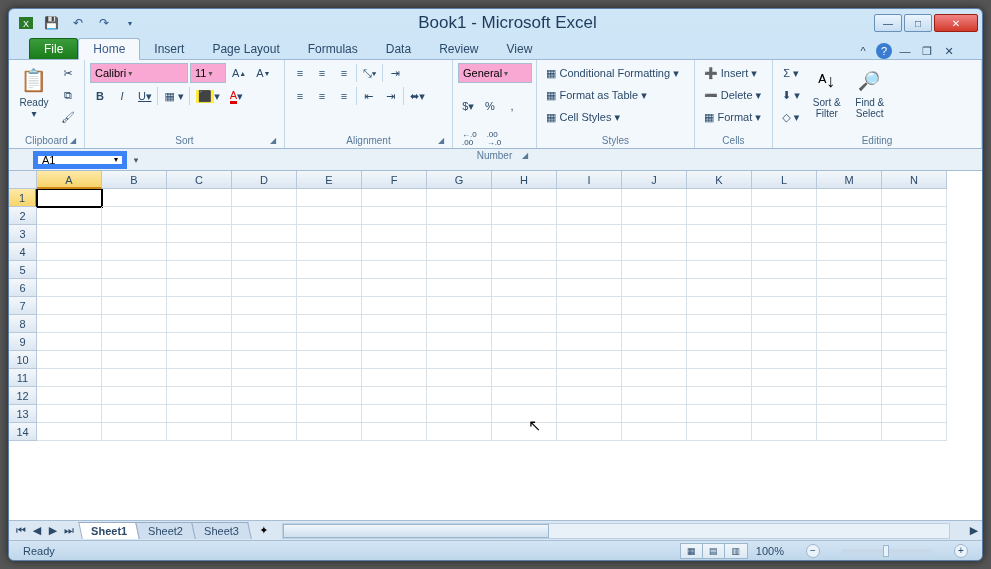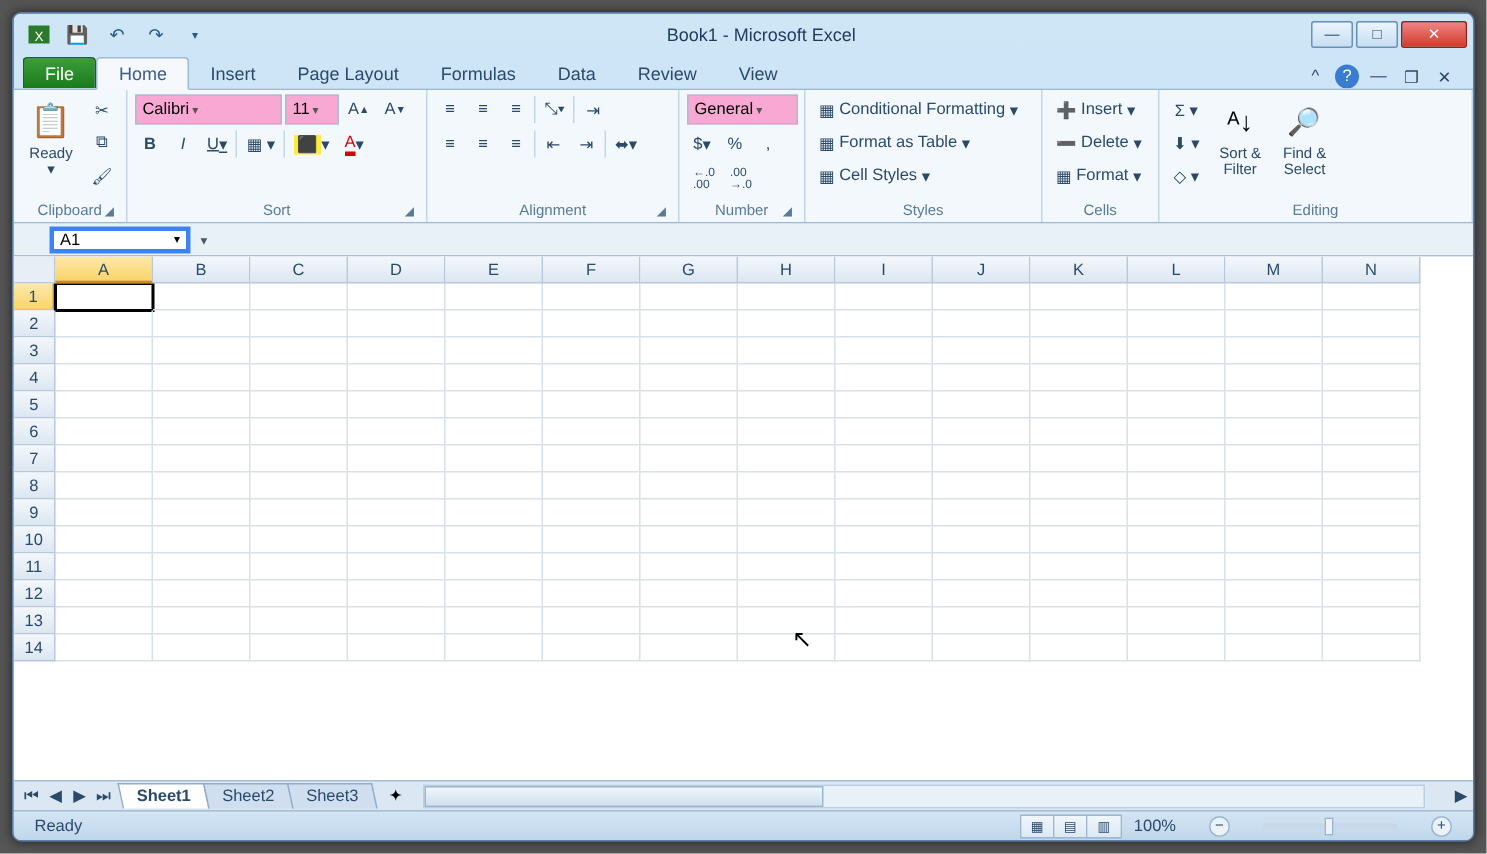--- a/index.html
+++ b/index.html
@@ -3,27 +3,27 @@
 <meta charset="utf-8">
 <style>
 * { margin: 0; padding: 0; box-sizing: border-box; font-family: "Segoe UI", Tahoma, sans-serif; }
 body { background: #555; padding: 8px; width: 991px; height: 569px; }
 .window { width: 975px; height: 553px; background: linear-gradient(#cfe6f7,#bcd8ee); border: 1px solid #5a7ea8; border-radius: 6px; box-shadow: 0 0 8px rgba(0,0,0,.6); display: flex; flex-direction: column; overflow: hidden; }
 
 
 .titlebar { height: 28px; display: flex; align-items: center; padding: 0 4px; }
 .titlebar .qat { display: flex; align-items: center; gap: 4px; padding-left: 2px; }
 .qat-btn { width: 22px; height: 22px; display: flex; align-items: center; justify-content: center; color: #2b5a8a; font-size: 12px; }
-.titlebar .title { flex: 1; text-align: center; font-size: 12px; color: #1e3a5c; }
+.titlebar .title { flex: 1; text-align: center; font-size: 17px; color: #1e3a5c; }
 .winbtns { display: flex; gap: 2px; }
 .winbtn { width: 28px; height: 18px; border: 1px solid #6a8fb8; border-radius: 2px; background: linear-gradient(#eaf4fd,#c8def2); display:flex; align-items:center; justify-content:center; font-size:10px; color:#2b4a6a; }
 .winbtn.close { background: linear-gradient(#f08585,#d23a2a); color:#fff; border-color:#9c1d12; width:44px; }
 
 
-.tabs-row { height: 22px; display:flex; align-items:flex-end; padding: 0 6px; }
+.tabs-row { height: 22px; display:flex; align-items:flex-end; padding: 0 20px; }
 .file-tab { background: linear-gradient(#3a9c3a,#1b7b1b); color:#fff; padding:3px 14px; font-size:12px; border-radius:3px 3px 0 0; border:1px solid #166516; border-bottom:none; }
 .tab { padding:3px 14px; font-size:12px; color:#2b4a6a; cursor:default; }
 .tab.active { background:#f5f9fd; border:1px solid #9db9d4; border-bottom:1px solid #f5f9fd; border-radius:3px 3px 0 0; position:relative; top:1px; color:#3b5b8a; }
 .tabs-row .spacer { flex:1; }
 .hbtns { display:flex; gap:4px; align-items:center; padding-right:4px; }
 .hbtn { width:18px; height:16px; display:flex; align-items:center; justify-content:center; font-size:11px; color:#2b4a6a; }
 .hbtn.help { background:#3a7dd0; color:#fff; border-radius:50%; width:16px; height:16px; }
 
 
 .ribbon { background:#f3f8fc; border-top:1px solid #9db9d4; border-bottom:1px solid #9db9d4; height:90px; display:flex; }
@@ -35,21 +35,21 @@
 .big-btn .icn { width:32px; height:32px; display:flex; align-items:center; justify-content:center; font-size:22px; }
 .big-btn .lbl { font-size:10px; color:#2b4a6a; text-align:center; line-height:11px; }
 .stack { display:flex; flex-direction:column; gap:2px; }
 .hstack { display:flex; align-items:center; gap:2px; }
 .smbtn { height:20px; min-width:20px; padding:0 3px; display:flex; align-items:center; justify-content:center; font-size:11px; color:#2b4a6a; border:1px solid transparent; }
 .combo { height:20px; border:1px solid #a6bdd4; background:#f9a8d4; display:flex; align-items:center; font-size:11px; padding:0 2px 0 4px; }
 .combo .arrow { margin-left:2px; font-size:8px; color:#555; }
 
 
 .formula-bar { height:22px; background:#e8f0f8; border-bottom:1px solid #a6bdd4; display:flex; align-items:center; }
-.name-box { width:94px; height:18px; margin:0 2px 0 24px; border:3px solid #3b82f6; background:#fff; display:flex; align-items:center; font-size:11px; padding:0 4px; }
+.name-box { width:94px; height:18px; margin:0 2px 0 24px; border:5px solid #3b82f6; background:#fff; display:flex; align-items:center; font-size:11px; padding:0 4px; }
 .name-box .arrow { margin-left:auto; font-size:8px; }
 .fx-area { display:flex; align-items:center; flex:1; }
 .fx-btn { width:22px; height:18px; display:flex; align-items:center; justify-content:center; font-size:11px; color:#555; border-left:1px solid #c8d8e8; }
 .fx-lbl { font-style:italic; font-size:11px; color:#555; padding:0 4px; }
 .fx-input { flex:1; height:18px; border:1px solid #a6bdd4; border-right:none; background:#fff; margin-right:14px; }
 .fbar-expand { width:14px; display:flex; align-items:center; justify-content:center; font-size:9px; color:#555; }
 
 
 .grid-area { flex:1; display:flex; flex-direction:column; background:#fff; overflow:hidden; }
 .col-headers { display:flex; height:18px; }
@@ -198,21 +198,21 @@
           <div class="smbtn">⇤</div>
           <div class="smbtn">⇥</div>
           <div style="width:1px;height:18px;background:#c3d6e8;"></div>
           <div class="smbtn">⬌▾</div>
         </div>
       </div>
       <div class="group-label"><span>Alignment</span><span class="launcher">◢</span></div>
     </div>
 
     <div class="group" style="width:84px;">
-      <div class="group-body" style="flex-direction:column; gap:3px;">
+      <div class="group-body" style="flex-direction:column; gap:13px;">
         <div class="combo" style="width:74px;">
             <span>General</span>
             <span class="arrow">▾</span>
           </div>
         <div class="hstack">
           <div class="smbtn"><span>$</span>▾</div>
           <div class="smbtn">%</div>
           <div class="smbtn">,</div>
         </div>
         <div class="hstack">

